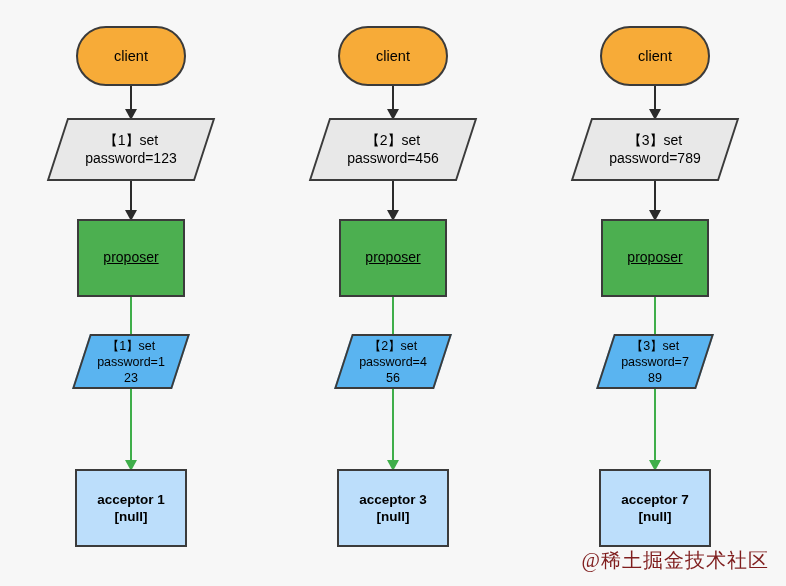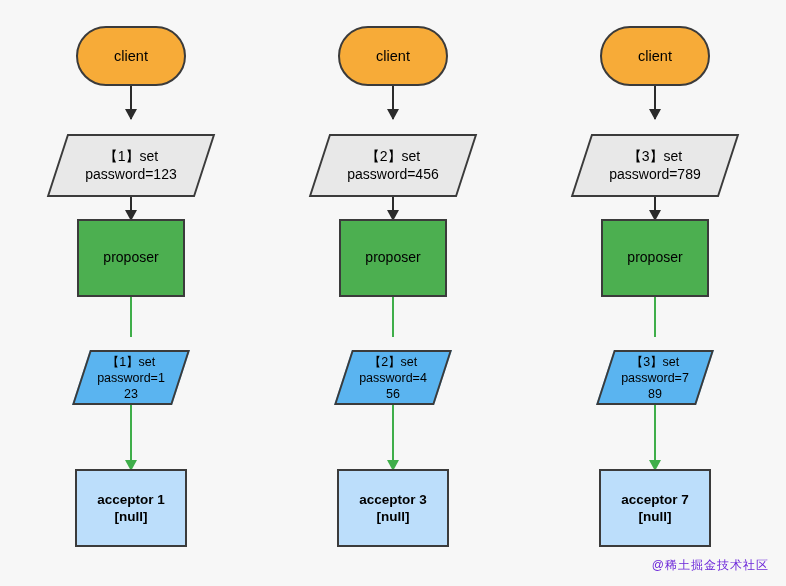--- a/index.html
+++ b/index.html
@@ -50,21 +50,20 @@
 
   
   .para {
     position: absolute;
     left: 50%;
     transform: translateX(-50%);
     display: flex;
     align-items: center;
     justify-content: center;
     z-index: 3;
-    margin-top: 16px;
   }
   .para .shape {
     position: absolute;
     inset: 0;
     transform: skewX(-18deg);
     border: 2px solid #3b3b3b;
   }
   .para-gray {
     top: 118px;
     width: 148px;
@@ -89,20 +88,21 @@
     top: 219px;
     width: 108px;
     height: 78px;
     background: #4caf50;
     border: 2px solid #3b3b3b;
     display: flex;
     align-items: center;
     justify-content: center;
     font-size: 14px;
     z-index: 3;
+    text-decoration: underline;
   }
 
   
   .acceptor {
     position: absolute;
     left: 50%;
     transform: translateX(-50%);
     top: 469px;
     width: 112px;
     height: 78px;
@@ -146,26 +146,26 @@
   .c-client-para  { top: 86px;  height: 33px; }
   .c-para-prop    { top: 180px; height: 40px; }
   .c-prop-para    { top: 297px; height: 40px; }
   .c-para-acc     { top: 387px; height: 83px; }
 
   
   .watermark {
     position: absolute;
     right: 17px;
     bottom: 12px;
-    font-size: 12px;
-    color: #6d28d9;
+    font-size: 20px;
+    color: #7f1d1d;
     letter-spacing: 1px;
     z-index: 5;
     user-select: none;
-    font-family: Liberation Sans, sans-serif;
+    font-family: Liberation Serif, serif;
   }
 </style>
 </head>
 <body>
 
 <div id="canvas">
 
   <div class="col col-0">
     <div class="client node-text">client</div>
 

